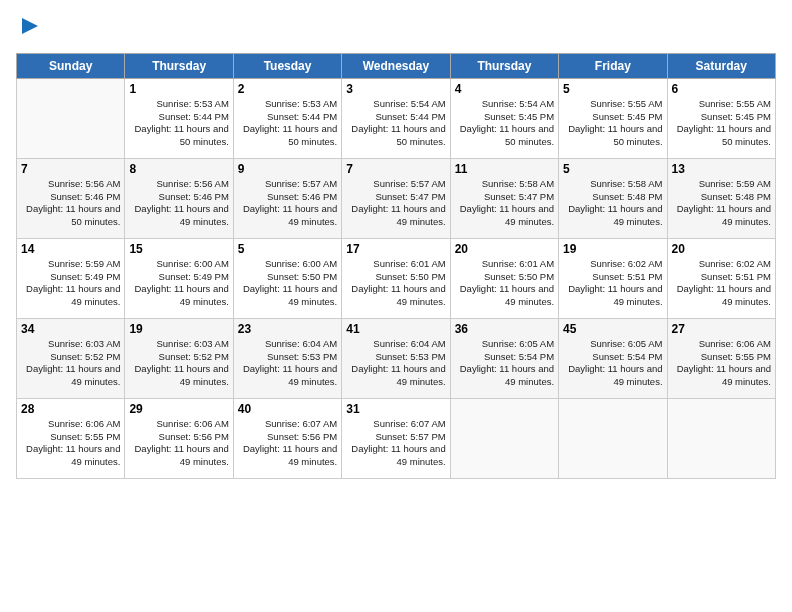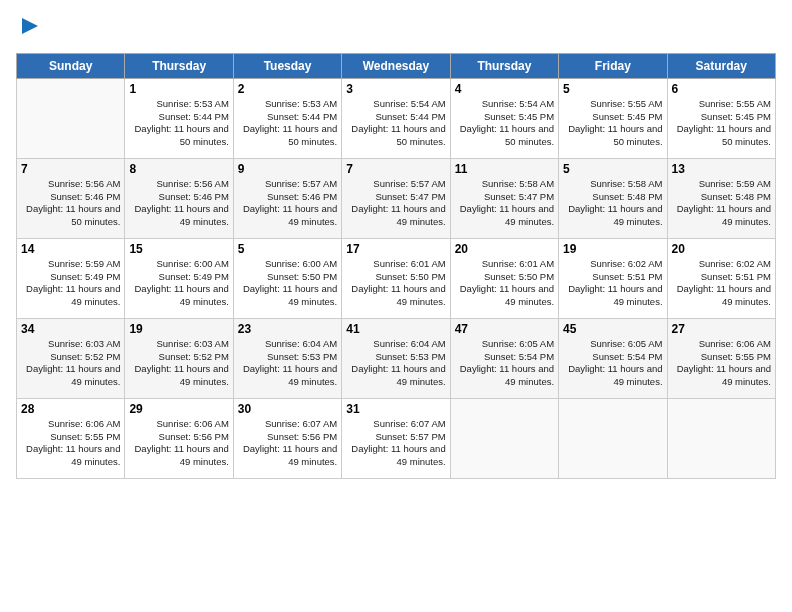--- a/index.html
+++ b/index.html
@@ -268,21 +268,21 @@
 Sunset: 5:53 PM
 Daylight: 11 hours and 49 minutes.</div>
         </td>
         <td>
           <span class="day-number">41</span>
           <div class="cell-info" style="white-space: pre-line;">Sunrise: 6:04 AM
 Sunset: 5:53 PM
 Daylight: 11 hours and 49 minutes.</div>
         </td>
         <td>
-          <span class="day-number">47</span>
+          <span class="day-number">36</span>
           <div class="cell-info" style="white-space: pre-line;">Sunrise: 6:05 AM
 Sunset: 5:54 PM
 Daylight: 11 hours and 49 minutes.</div>
         </td>
         <td>
           <span class="day-number">45</span>
           <div class="cell-info" style="white-space: pre-line;">Sunrise: 6:05 AM
 Sunset: 5:54 PM
 Daylight: 11 hours and 49 minutes.</div>
         </td>
@@ -300,21 +300,21 @@
 Sunset: 5:55 PM
 Daylight: 11 hours and 49 minutes.</div>
         </td>
         <td>
           <span class="day-number">29</span>
           <div class="cell-info" style="white-space: pre-line;">Sunrise: 6:06 AM
 Sunset: 5:56 PM
 Daylight: 11 hours and 49 minutes.</div>
         </td>
         <td>
-          <span class="day-number">30</span>
+          <span class="day-number">40</span>
           <div class="cell-info" style="white-space: pre-line;">Sunrise: 6:07 AM
 Sunset: 5:56 PM
 Daylight: 11 hours and 49 minutes.</div>
         </td>
         <td>
           <span class="day-number">31</span>
           <div class="cell-info" style="white-space: pre-line;">Sunrise: 6:07 AM
 Sunset: 5:57 PM
 Daylight: 11 hours and 49 minutes.</div>
         </td>

